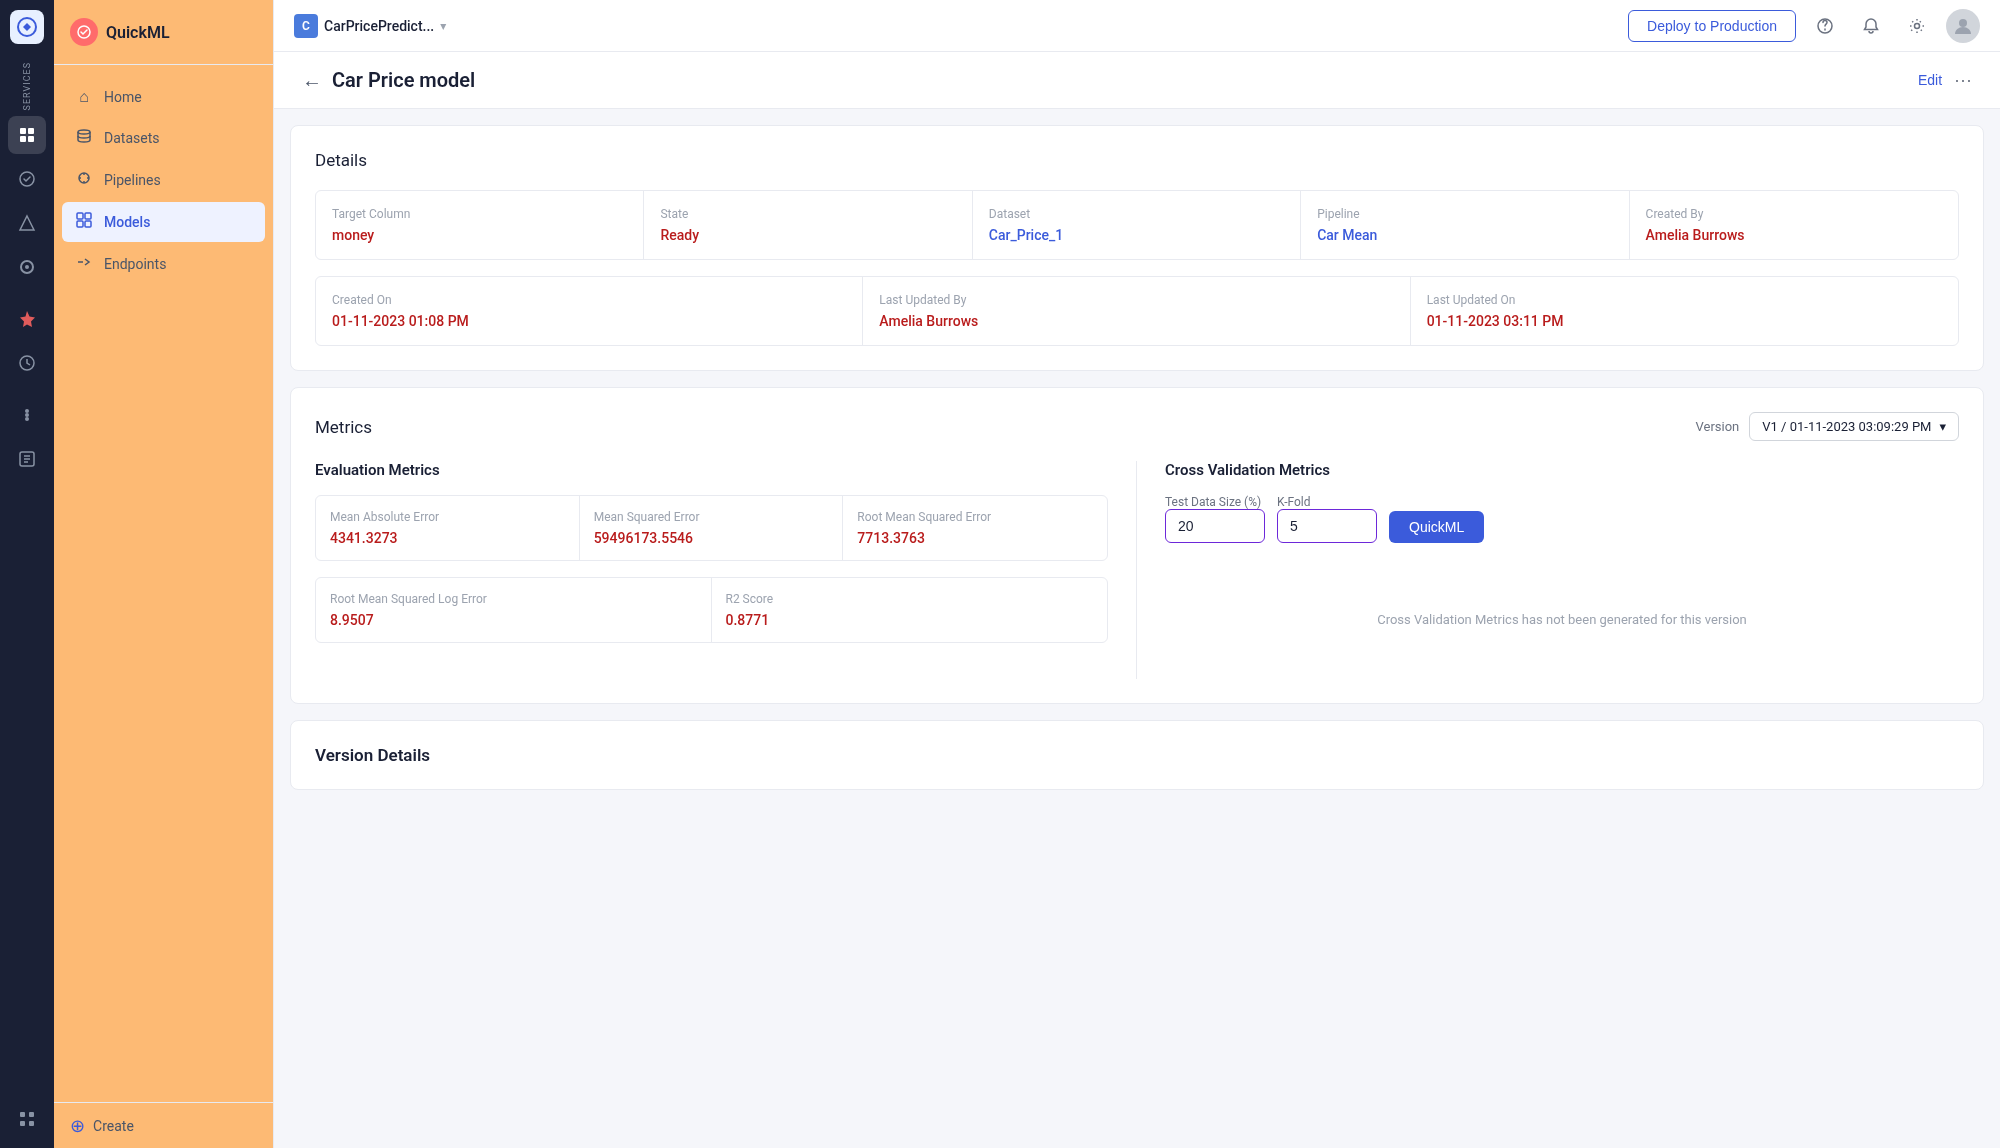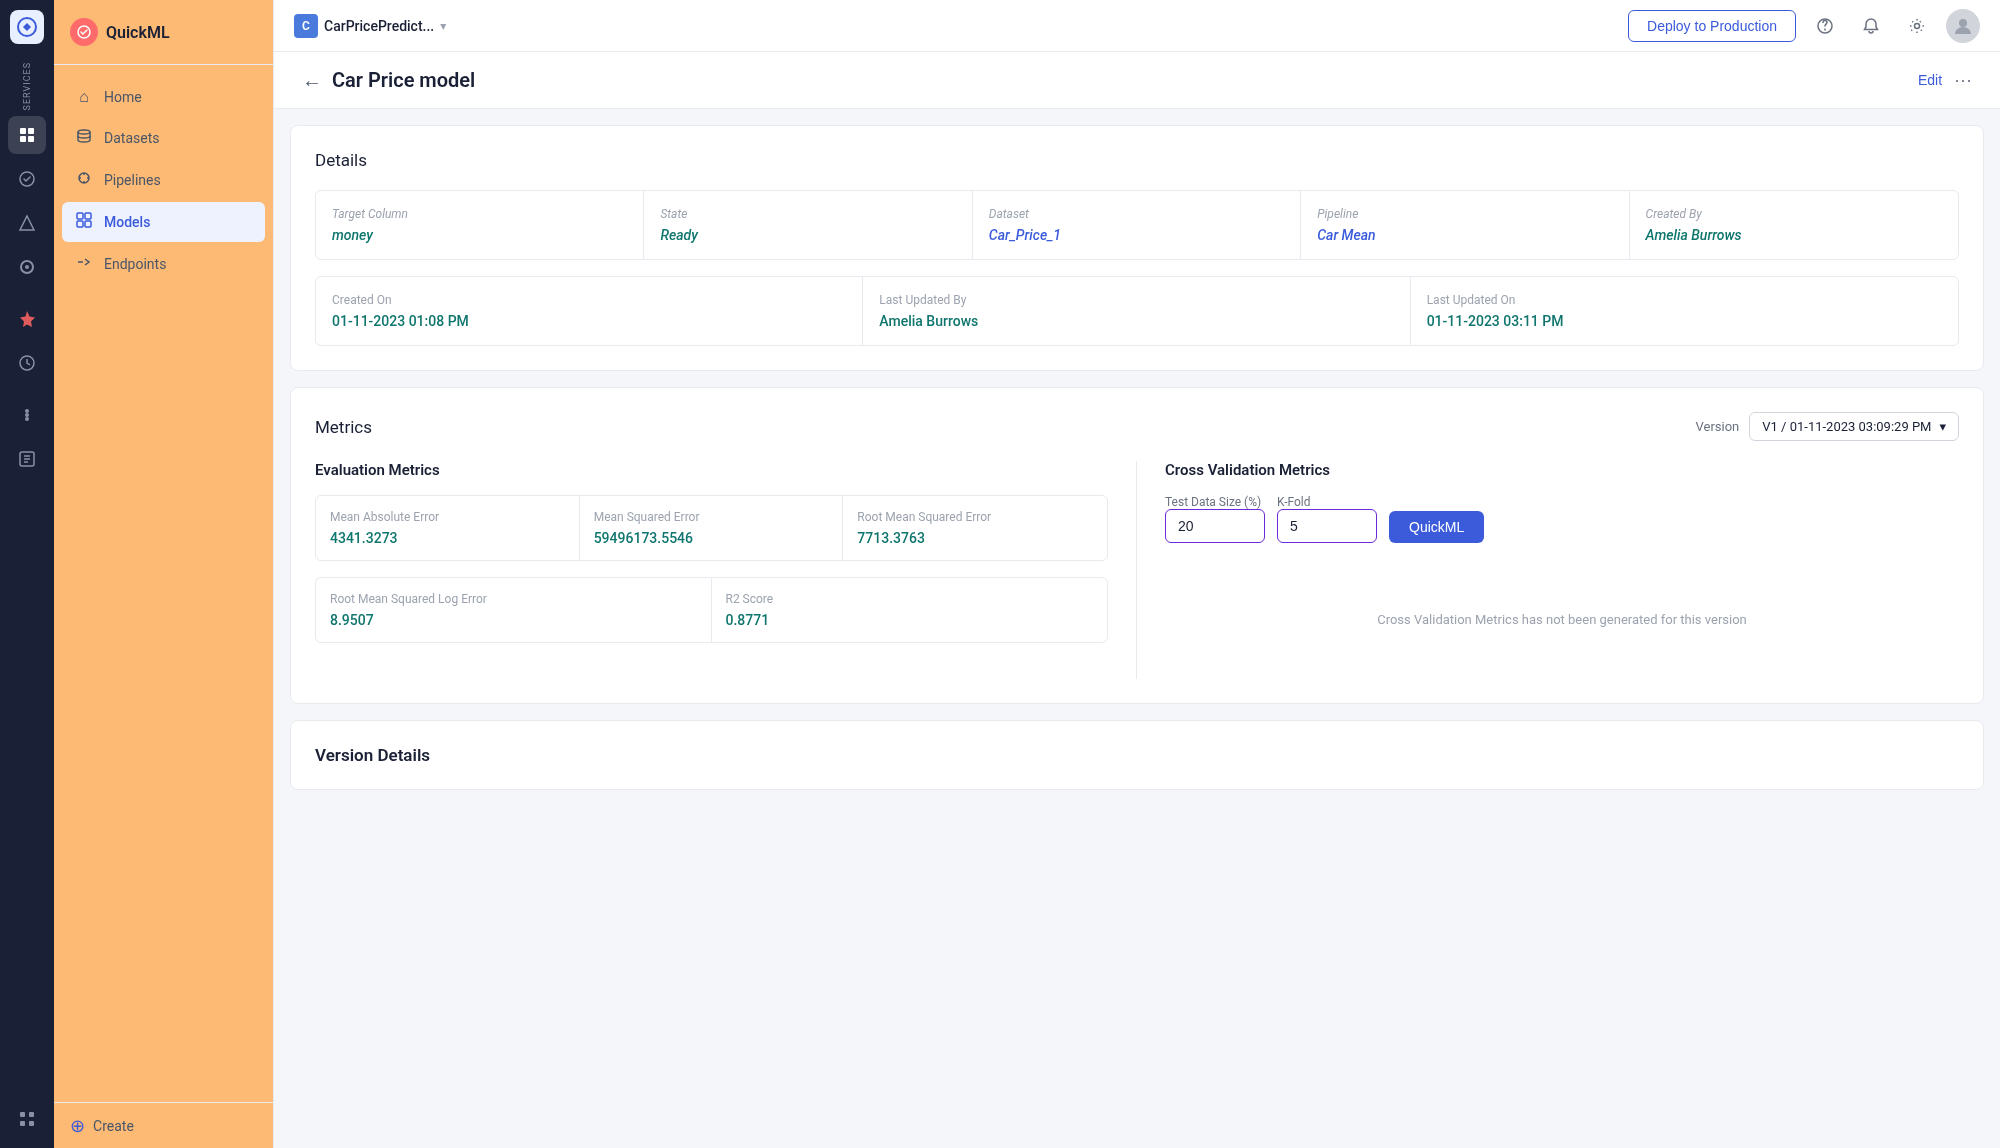--- a/index.html
+++ b/index.html
@@ -230,35 +230,34 @@
 
     
     .details-grid {
       display: grid;
       grid-template-columns: repeat(5, 1fr);
       gap: 0;
       border: 1px solid #e8eaf0;
       border-radius: 6px;
       overflow: hidden;
       margin-bottom: 16px;
-      font-style: italic;
     }
     .detail-cell {
       padding: 16px;
       border-right: 1px solid #e8eaf0;
     }
     .detail-cell:last-child { border-right: none; }
     .detail-label {
       font-size: 12px;
       color: #9ca3af;
       margin-bottom: 6px;
     }
     .detail-value {
       font-size: 14px;
-      color: #0f766e;
+      color: #b91c1c;
       font-weight: 500;
     }
     .detail-value.link { color: #3b5bdb; cursor: pointer; }
 
     .details-grid-2 {
       display: grid;
       grid-template-columns: repeat(3, 1fr);
       gap: 0;
       border: 1px solid #e8eaf0;
       border-radius: 6px;

